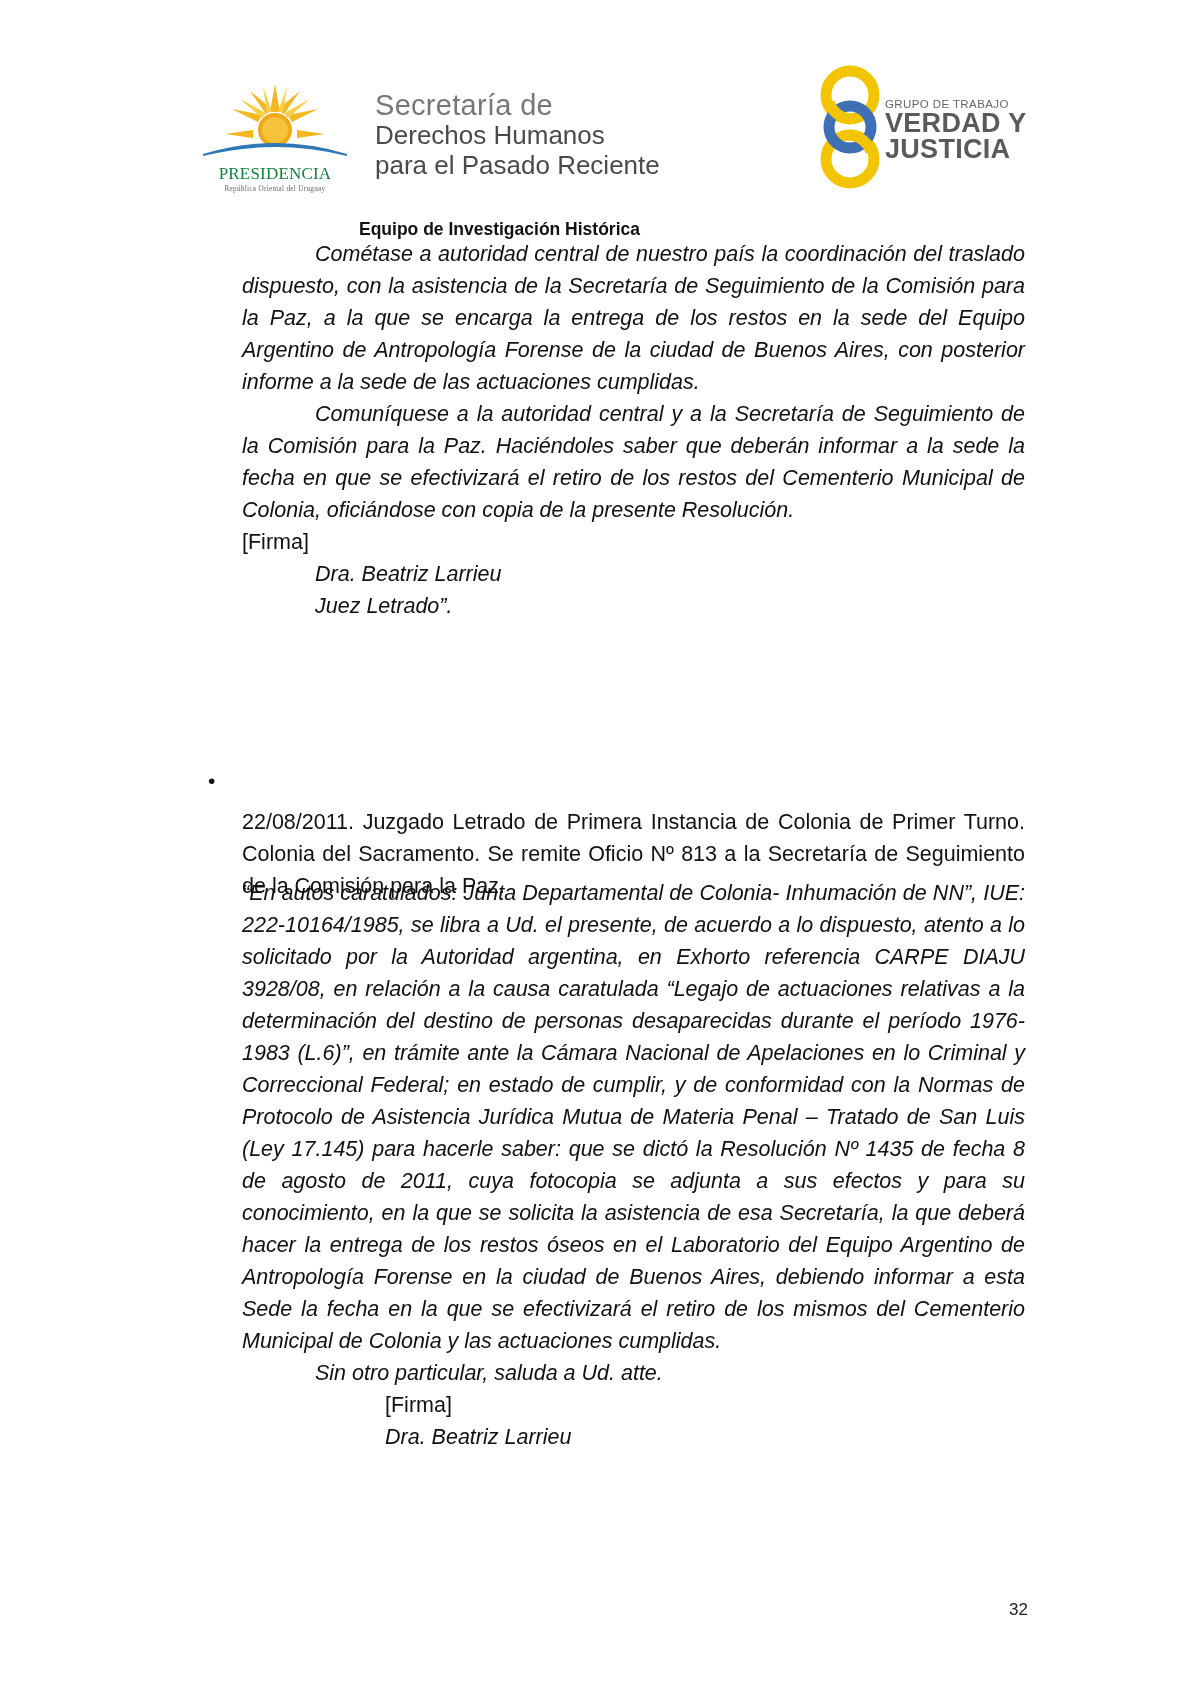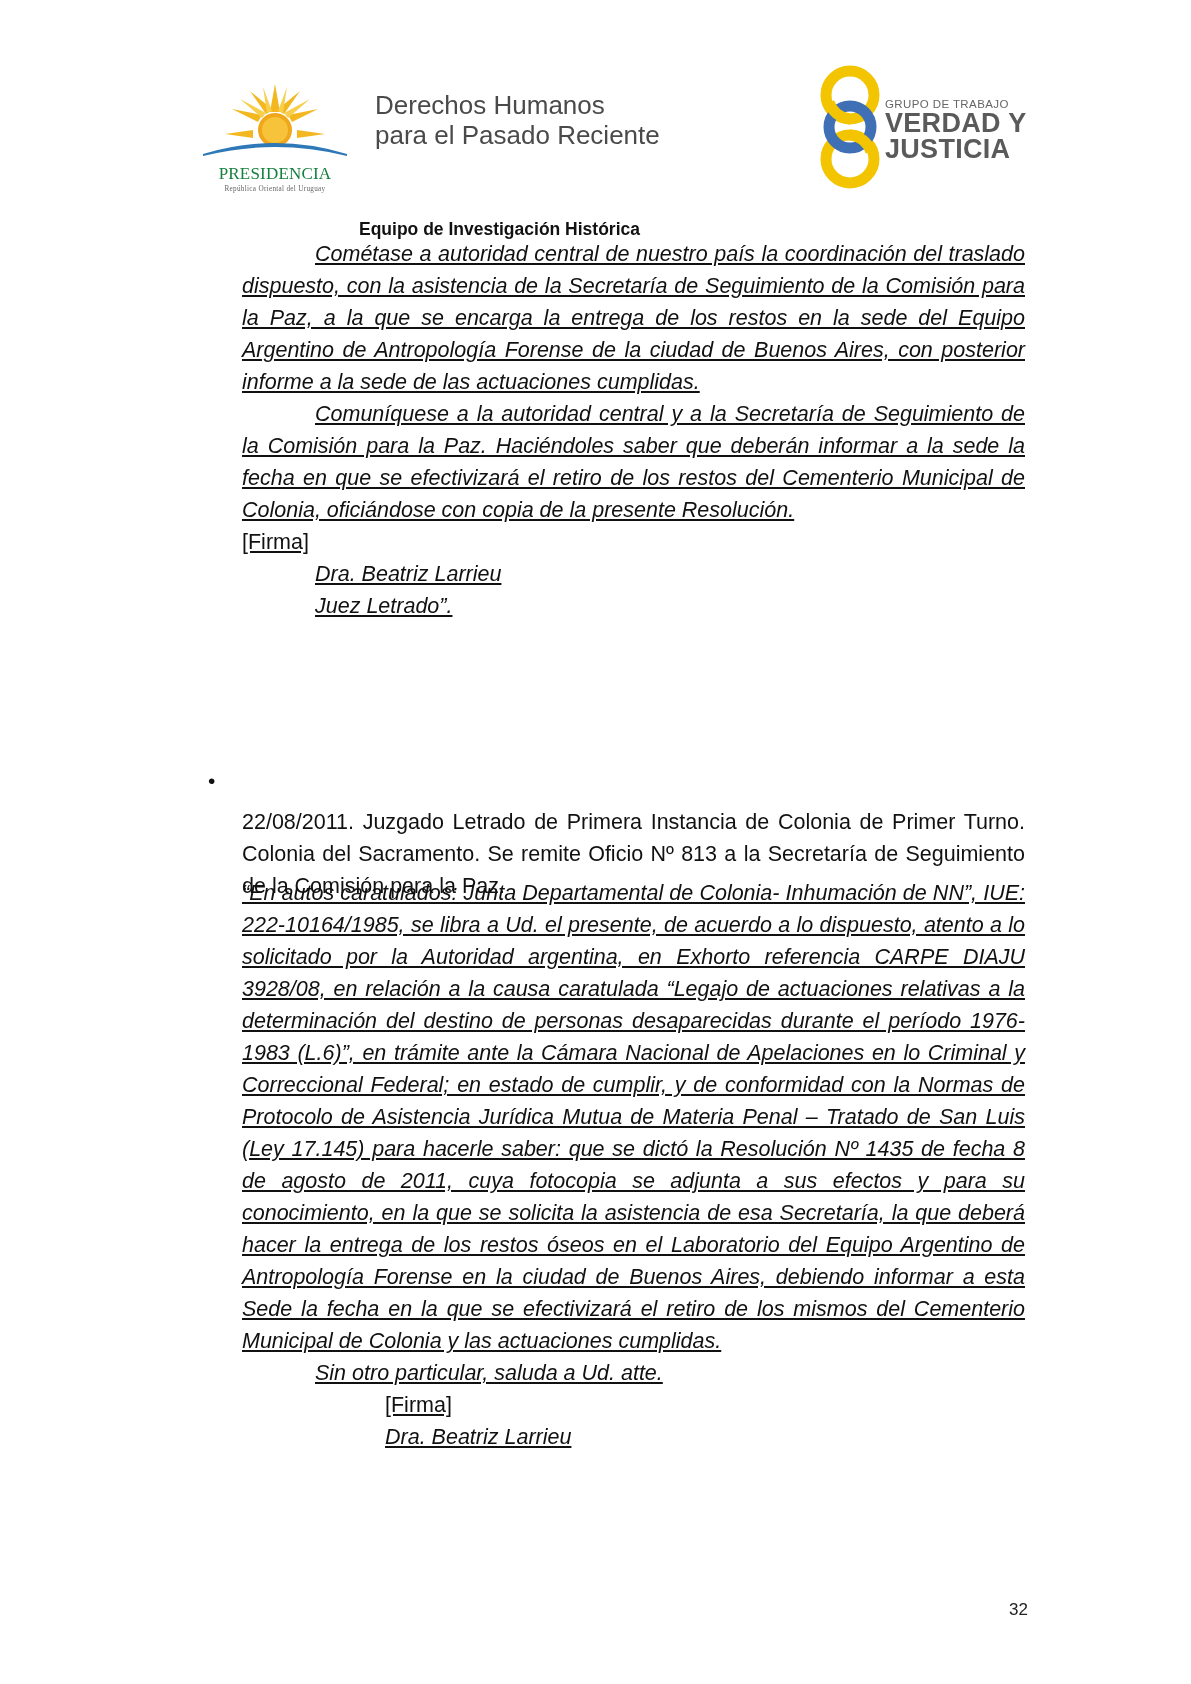--- a/index.html
+++ b/index.html
@@ -19,21 +19,21 @@
   .vj-logo { position: absolute; left: 615px; top: 0; width: 100px; height: 130px; }
   .vj-text { position: absolute; left: 690px; top: 36px; color: #555; }
   .vj-l1 { font-size: 11.5px; letter-spacing: 0.4px; color: #666; }
   .vj-l2, .vj-l3 { font-size: 27px; font-weight: 700; line-height: 26px; color: #5a5a5a; letter-spacing: 0.3px; }
 
   .section-title { position: absolute; left: 0; width: 999px; top: 219px; text-align: center;
                    font-size: 17.5px; font-weight: 700; }
 
   
   .body-text { position: absolute; left: 242px; width: 783px; font-size: 21.5px; line-height: 32px; }
-  .it { font-style: italic; text-decoration: underline; }
+  .it { font-style: italic; }
   .just { text-align: justify; text-align-last: left; }
   .indent { text-indent: 73px; }
   p { margin: 0; }
   .ind1 { padding-left: 73px; }
   .ind2 { padding-left: 143px; }
 
   .bullet { position: absolute; left: 208px; font-size: 21px; }
   .page-num { position: absolute; left: 1009px; top: 1600px; font-size: 17px; color: #222; }
 </style>
 </head>
@@ -60,20 +60,21 @@
         <circle cx="0" cy="-4" r="13" fill="#f6c33a"></circle>
       </g>
       <path d="M8,72 Q80,50 152,72 L152,74 Q80,56 8,74 Z" fill="#2e78b8"></path>
       <rect x="0" y="60" width="160" height="0" fill="none"></rect>
     </svg>
     <div class="pres-word">PRESIDENCIA</div>
     <div class="pres-sub">República Oriental del Uruguay</div>
   </div>
 
   <div class="secretaria">
+    <div class="sec-l1">Secretaría de</div>
     <div class="sec-l2">Derechos Humanos</div>
     <div class="sec-l3">para el Pasado Reciente</div>
   </div>
 
   <svg class="vj-logo" viewBox="0 0 100 130">
     <circle cx="40" cy="33" r="24" fill="none" stroke="#f2c500" stroke-width="11"></circle>
     <circle cx="40" cy="97" r="24" fill="none" stroke="#f2c500" stroke-width="11"></circle>
     <circle cx="40" cy="65" r="21" fill="none" stroke="#3f6fb5" stroke-width="11"></circle>
     <path d="M19,40 A24,24 0 0 0 40,57" fill="none" stroke="#f2c500" stroke-width="11"></path>
     <path d="M61,90 A24,24 0 0 0 40,73" fill="none" stroke="#f2c500" stroke-width="11"></path>

